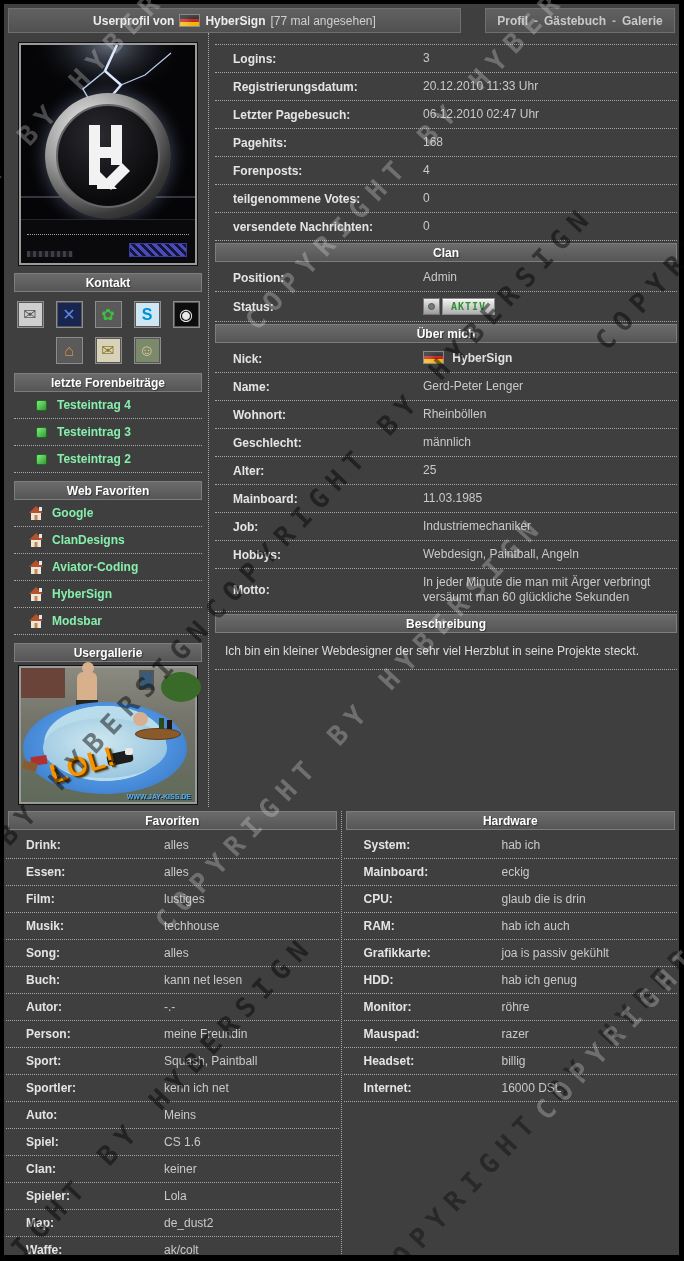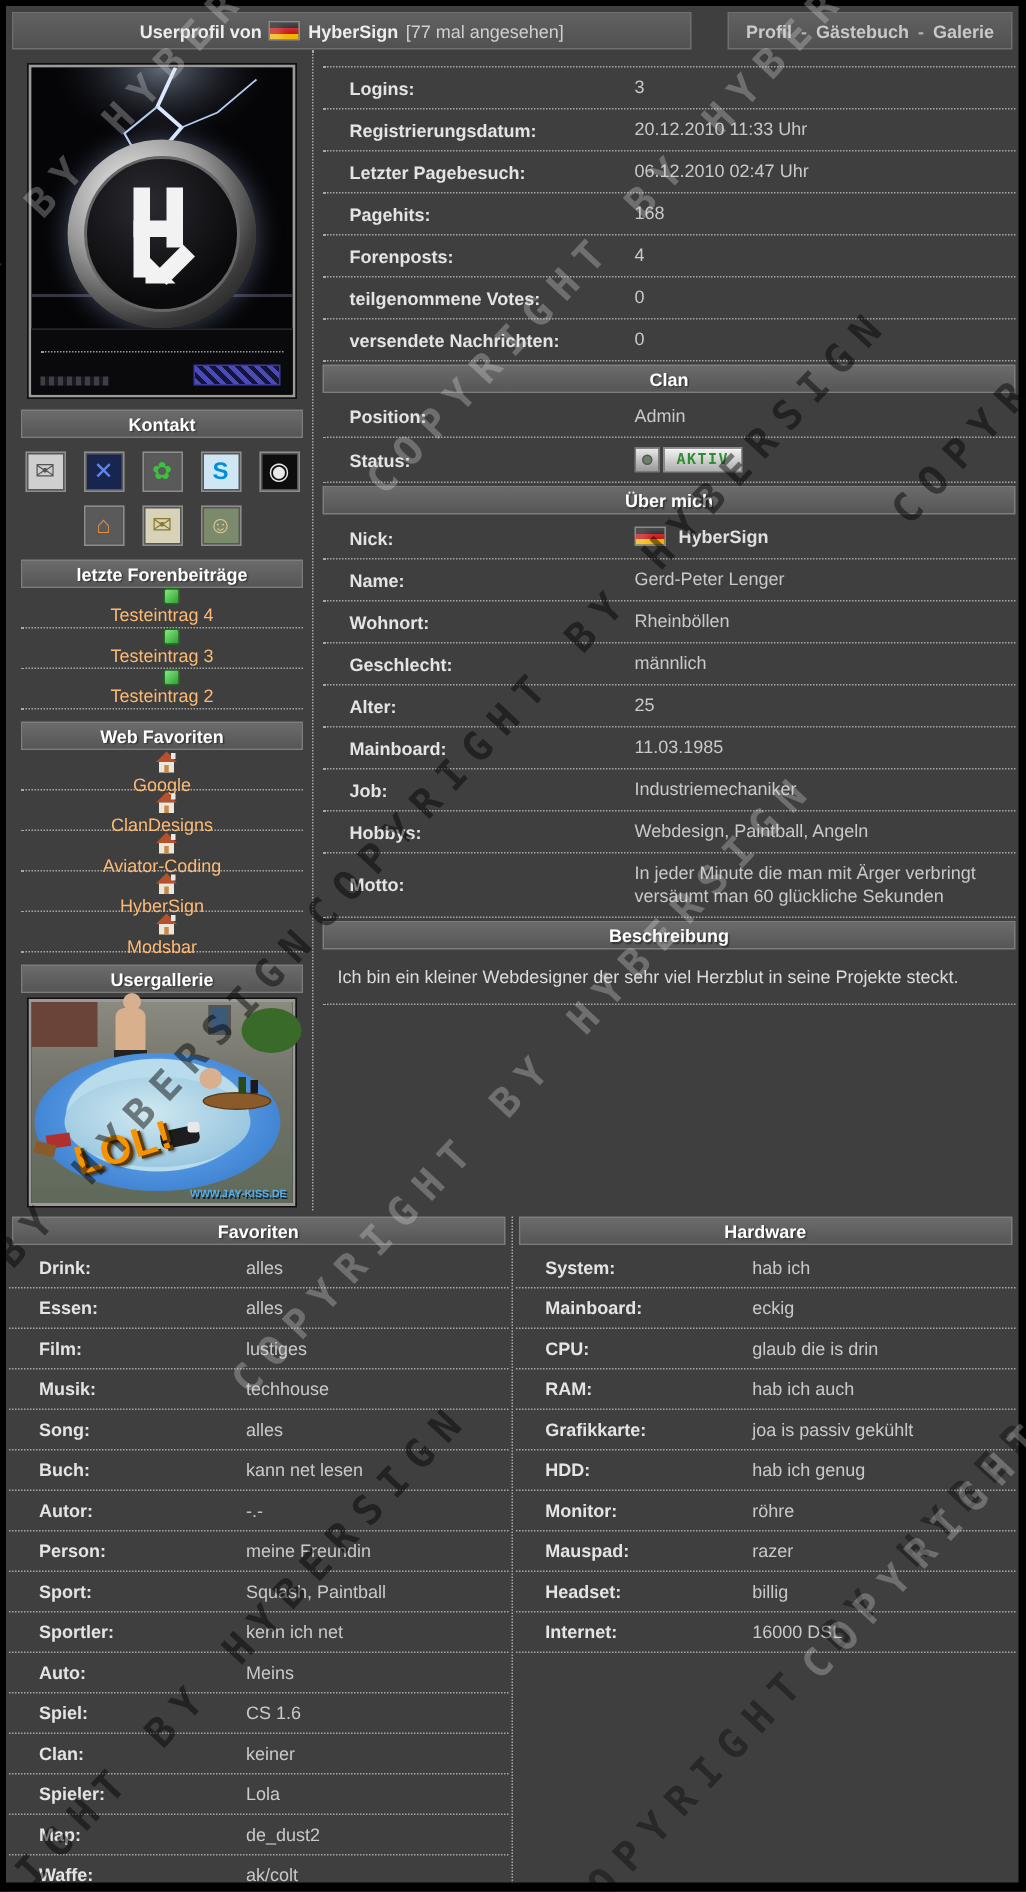--- a/index.html
+++ b/index.html
@@ -33,21 +33,21 @@
 
   
   .imgbox{border:2px solid #9a9a9a;outline:1px solid #111;background:#000;margin:4px auto 8px auto;position:relative;}
   .avatarbox{width:178px;height:222px;}
   .gallerybox{width:178px;height:138px;}
   .iconrow{display:flex;justify-content:center;gap:12px;margin:9px 0;}
   .cbox{width:27px;height:27px;border:1px solid #8d8d8d;background:#575757;display:flex;align-items:center;
         justify-content:center;cursor:pointer;}
   .cglyph{font-size:16px;font-weight:bold;line-height:1;width:23px;height:23px;display:flex;align-items:center;justify-content:center;}
   .sitem{display:flex;align-items:center;height:27px;border-bottom:1px dotted rgba(255,255,255,0.55);
-         color:#fdba74;font-size:12px;font-weight:normal;cursor:pointer;flex-direction:column;}
+         color:#86efac;font-size:12px;font-weight:bold;cursor:pointer;}
   .cube{width:11px;height:11px;border:1px solid #1e6e1e;border-radius:2px;margin:0 10px 0 22px;
         background:linear-gradient(135deg,#86e886,#2f9e2f);}
   .hicon{margin:0 8px 0 14px;display:flex;}
   .mt6{margin-top:8px;}
 
   
   .prow{display:flex;align-items:center;border-bottom:1px dotted rgba(255,255,255,0.55);padding:6px 0;min-height:27px;}
   .plabel{font-size:12px;font-weight:bold;color:#e4e4e4;}
   .pvalue{font-size:12px;color:#c9c9c9;}
   .mainarea .rows{border-top:1px dotted rgba(255,255,255,0.55);margin-top:5px;}

